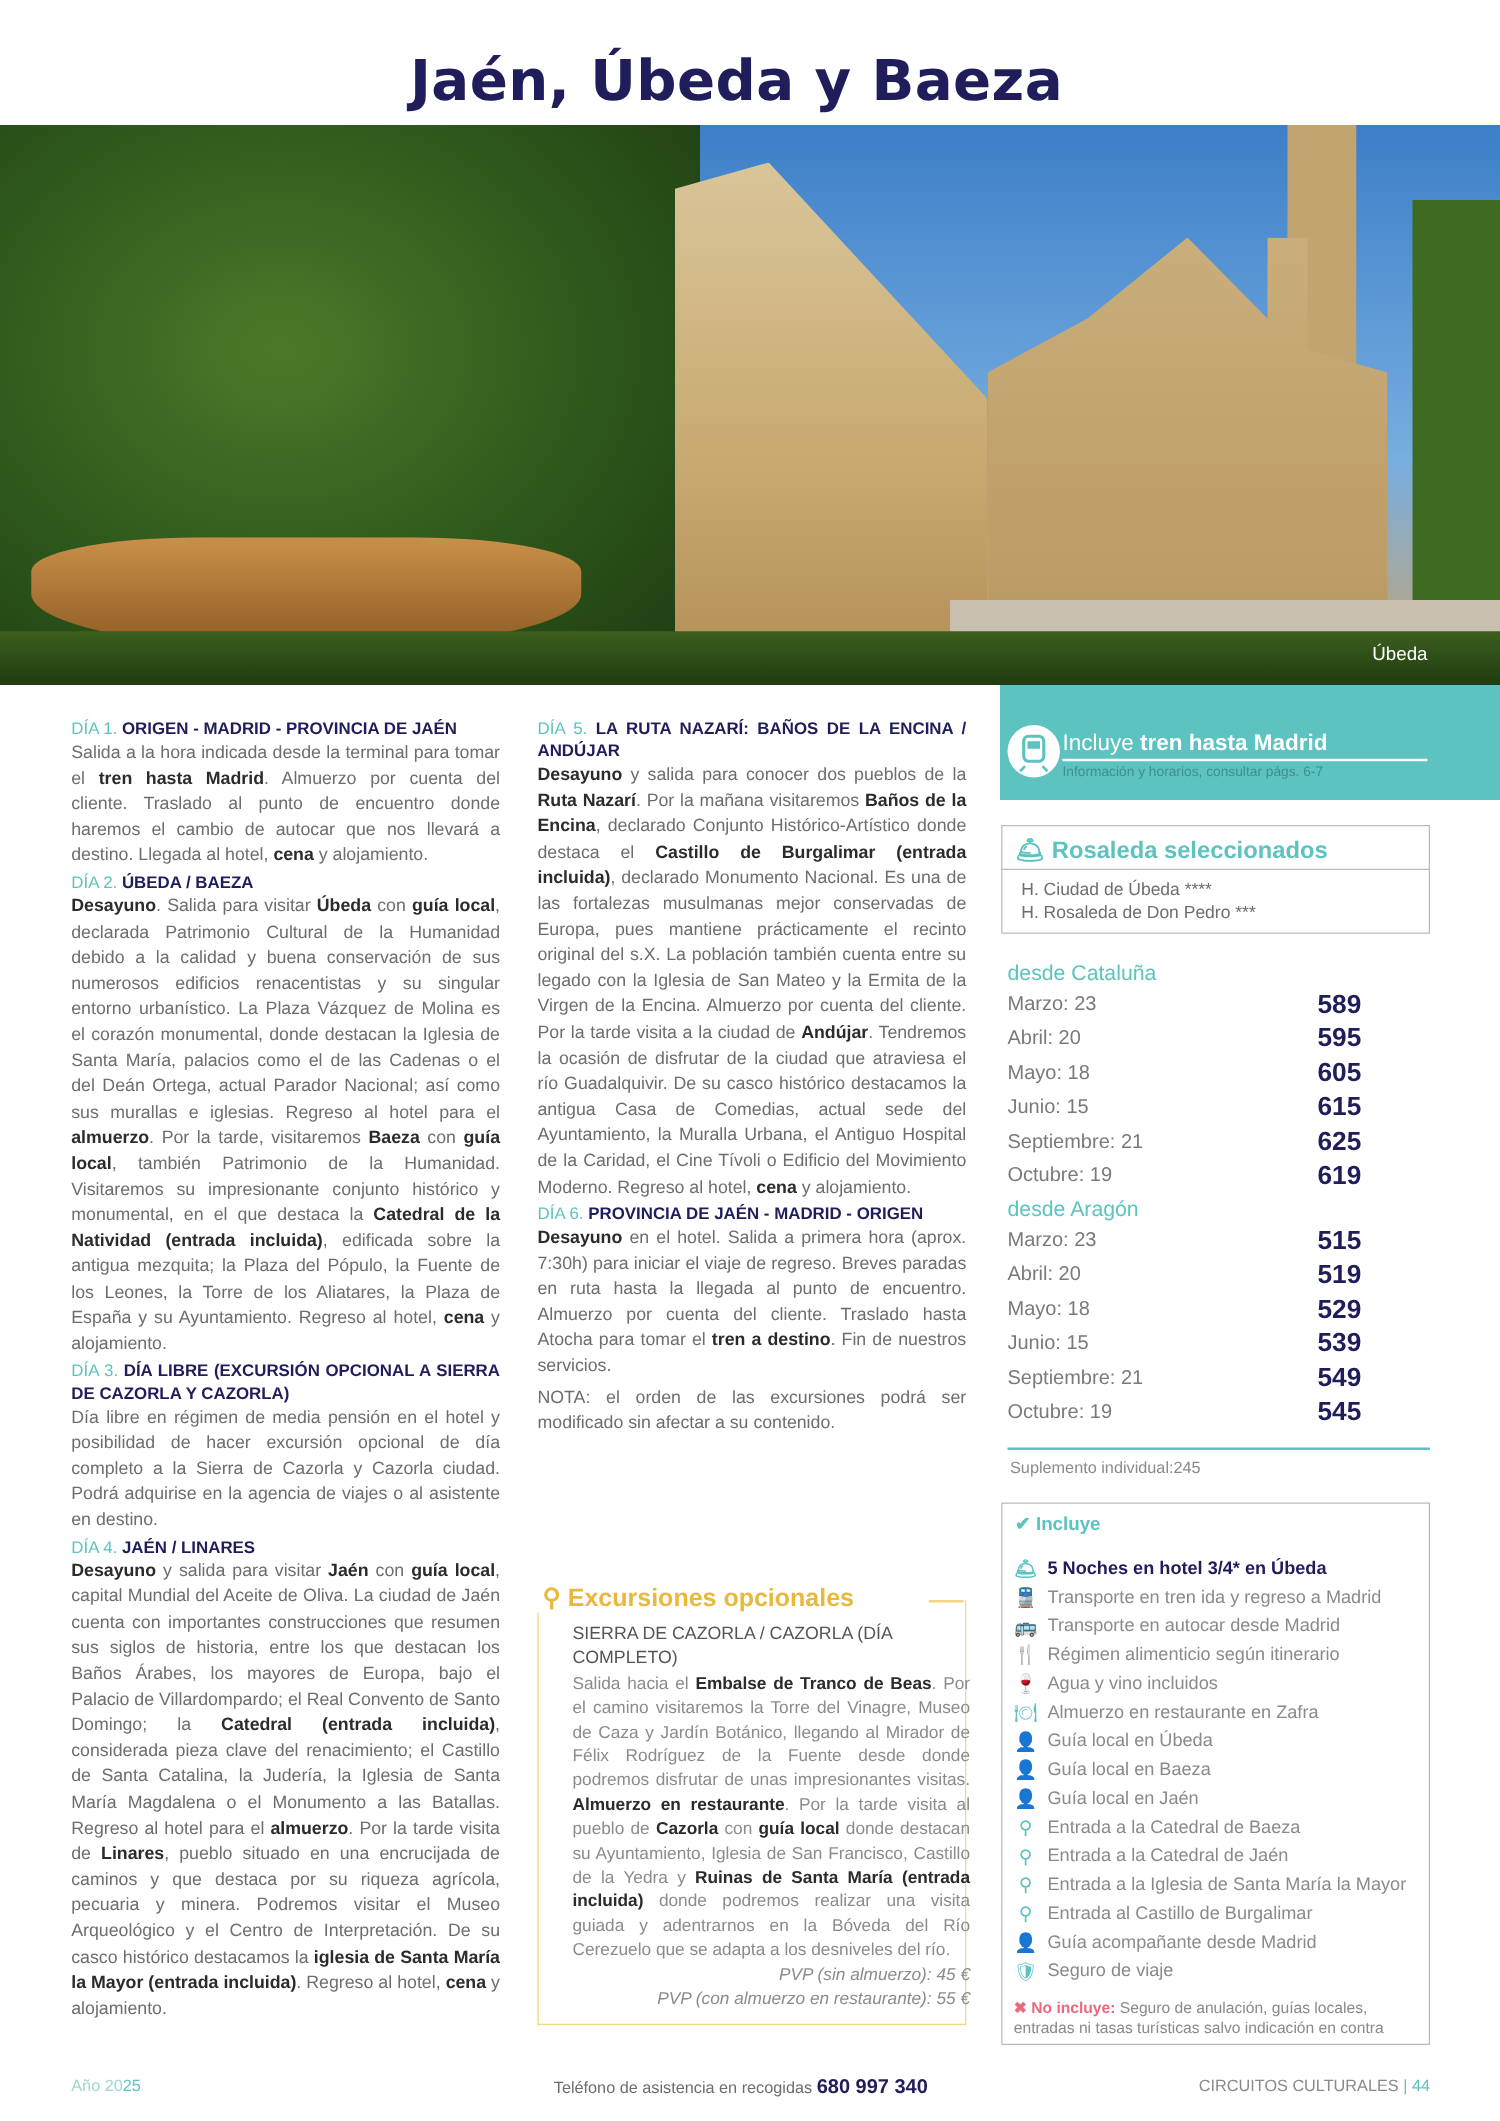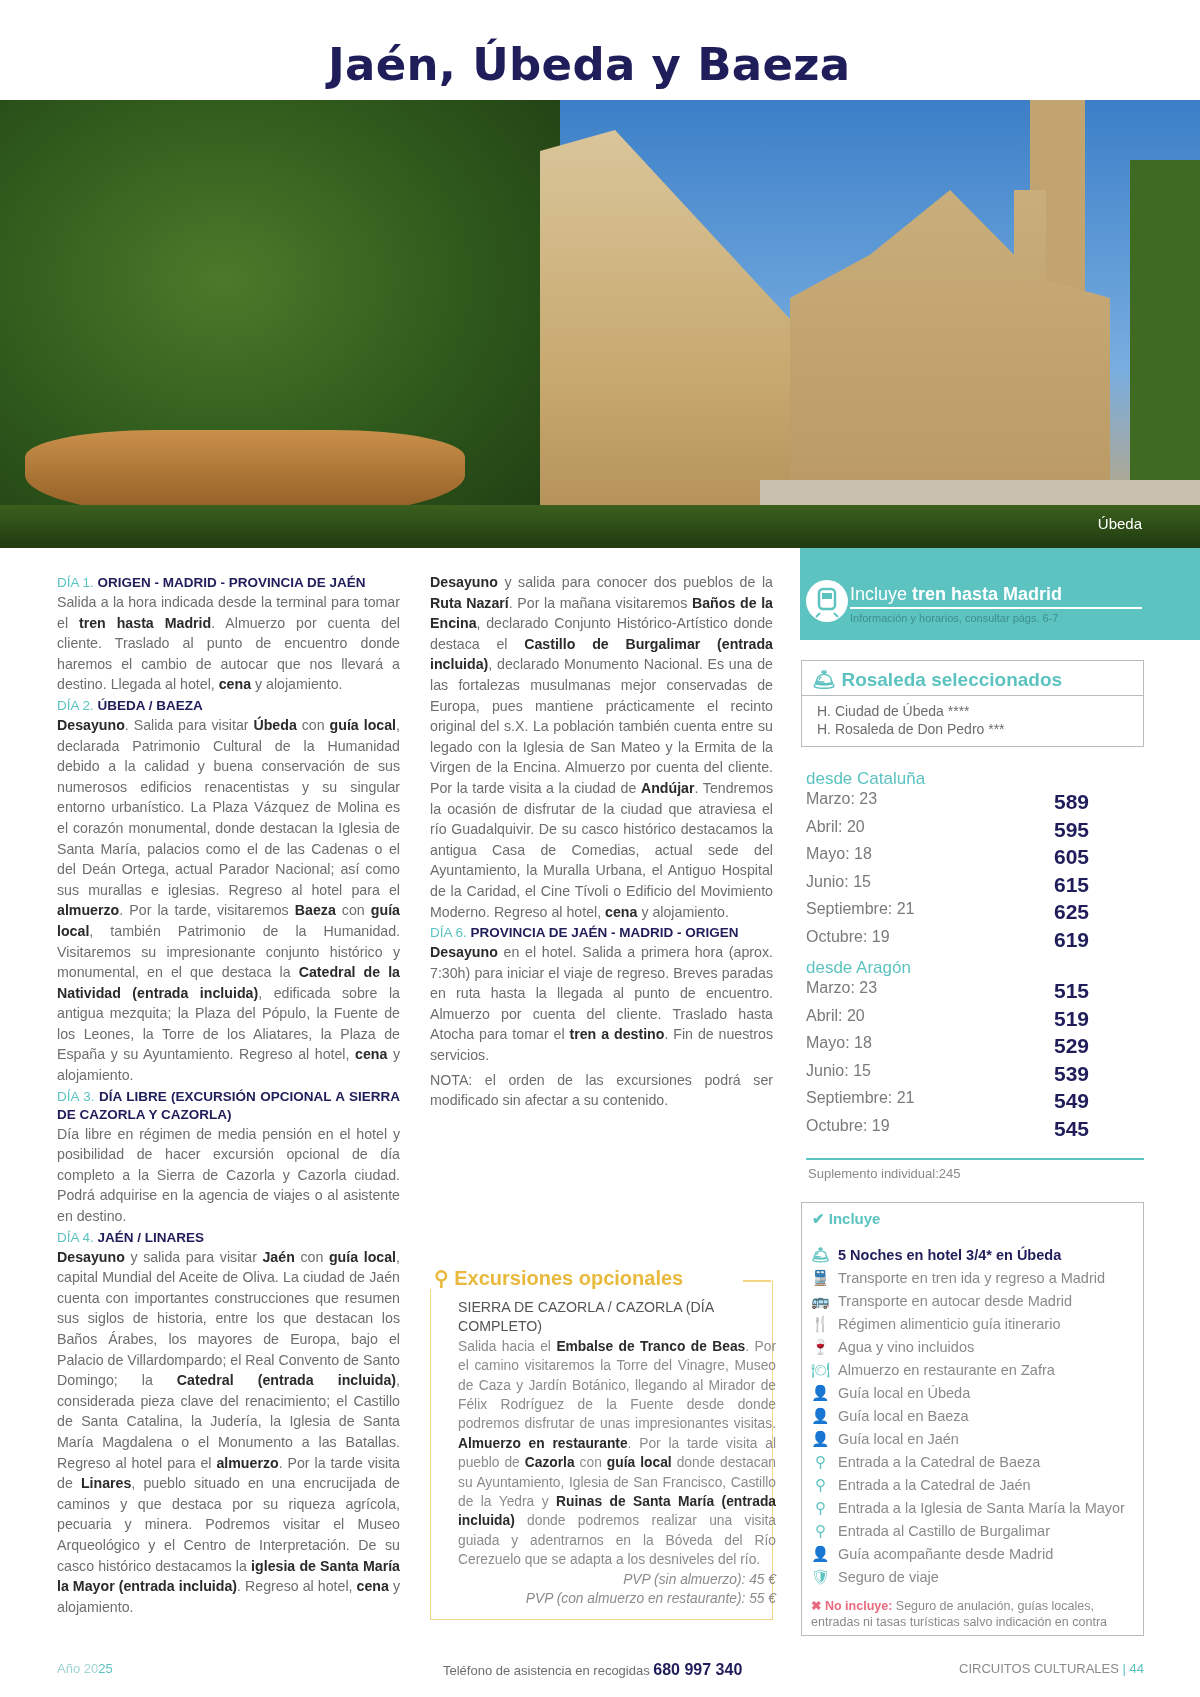--- a/index.html
+++ b/index.html
@@ -43,21 +43,21 @@
   .train-title { position: absolute; left: 850px; top: 584px; color: #fff; font-size: 18px; }
   .train-title b { color: #fff; }
   .train-line { position: absolute; left: 850px; top: 607px; width: 292px; height: 2px; background: #fff; }
   .train-sub { position: absolute; left: 850px; top: 612px; font-size: 11px; color: #3f8f8c; }
   .hotels { position: absolute; left: 801px; top: 660px; width: 343px; height: 87px; border: 1px solid #bbb; }
   .hotels-h { position: absolute; left: 812px; top: 668px; color: #5cc3c0; font-size: 19px; font-weight: bold; }
   .hotels-line { position: absolute; left: 801px; top: 695px; width: 343px; height: 1px; background: #bbb; }
   .hotels-list { position: absolute; left: 817px; top: 702px; font-size: 14px; line-height: 18px; color: #6d6d6d; }
   .prices { position: absolute; left: 806px; top: 768px; width: 338px; }
   .prices .region { color: #5cc3c0; font-size: 17px; line-height: 22px; }
-  .prices .row { display: flex; justify-content: space-between; height: 27.5px; align-items: flex-start; }
+  .prices .row { display: flex; justify-content: space-between; height: 27.5px; align-items: center; }
   .prices .row .m { font-size: 16px; color: #7a7a7a; }
   .prices .row .v { font-size: 21px; font-weight: bold; color: #1f1d5a; width: 90px; text-align: left; }
   .supl-line { position: absolute; left: 806px; top: 1158px; width: 338px; height: 1.5px; background: #5cc3c0; }
   .supl { position: absolute; left: 808px; top: 1166px; width: 300px; display: flex; justify-content: flex-start; font-size: 13px; color: #8a8a8a; }
   .incl { position: absolute; left: 801px; top: 1202px; width: 343px; height: 434px; border: 1px solid #bbb; }
   .incl-h { position: absolute; left: 812px; top: 1210px; color: #5cc3c0; font-size: 15px; font-weight: bold; }
   .incl-list { position: absolute; left: 808px; top: 1243px; width: 335px; }
   .incl-item { display: flex; align-items: center; height: 23px; font-size: 14.5px; color: #8a8a8a; }
   .incl-item .ic { width: 25px; color: #5cc3c0; font-size: 15px; text-align: center; margin-right: 5px; }
   .incl-item.first { color: #1f1d5a; font-weight: bold; }
@@ -108,20 +108,21 @@
   <p class="day-p">Salida a la hora indicada desde la terminal para tomar el <b>tren hasta Madrid</b>. Almuerzo por cuenta del cliente. Traslado al punto de encuentro donde haremos el cambio de autocar que nos llevará a destino. Llegada al hotel, <b>cena</b> y alojamiento.</p>
   <div class="day-h"><span class="dn">DÍA 2.</span> <span>ÚBEDA / BAEZA</span></div>
   <p class="day-p"><b>Desayuno</b>. Salida para visitar <b>Úbeda</b> con <b>guía local</b>, declarada Patrimonio Cultural de la Humanidad debido a la calidad y buena conservación de sus numerosos edificios renacentistas y su singular entorno urbanístico. La Plaza Vázquez de Molina es el corazón monumental, donde destacan la Iglesia de Santa María, palacios como el de las Cadenas o el del Deán Ortega, actual Parador Nacional; así como sus murallas e iglesias. Regreso al hotel para el <b>almuerzo</b>. Por la tarde, visitaremos <b>Baeza</b> con <b>guía local</b>, también Patrimonio de la Humanidad. Visitaremos su impresionante conjunto histórico y monumental, en el que destaca la <b>Catedral de la Natividad (entrada incluida)</b>, edificada sobre la antigua mezquita; la Plaza del Pópulo, la Fuente de los Leones, la Torre de los Aliatares, la Plaza de España y su Ayuntamiento. Regreso al hotel, <b>cena</b> y alojamiento.</p>
   <div class="day-h"><span class="dn">DÍA 3.</span> <span>DÍA LIBRE (EXCURSIÓN OPCIONAL A SIERRA DE CAZORLA Y CAZORLA)</span></div>
   <p class="day-p">Día libre en régimen de media pensión en el hotel y posibilidad de hacer excursión opcional de día completo a la Sierra de Cazorla y Cazorla ciudad. Podrá adquirise en la agencia de viajes o al asistente en destino.</p>
   <div class="day-h"><span class="dn">DÍA 4.</span> <span>JAÉN / LINARES</span></div>
   <p class="day-p"><b>Desayuno</b> y salida para visitar <b>Jaén</b> con <b>guía local</b>, capital Mundial del Aceite de Oliva. La ciudad de Jaén cuenta con importantes construcciones que resumen sus siglos de historia, entre los que destacan los Baños Árabes, los mayores de Europa, bajo el Palacio de Villardompardo; el Real Convento de Santo Domingo; la <b>Catedral (entrada incluida)</b>, considerada pieza clave del renacimiento; el Castillo de Santa Catalina, la Judería, la Iglesia de Santa María Magdalena o el Monumento a las Batallas. Regreso al hotel para el <b>almuerzo</b>. Por la tarde visita de <b>Linares</b>, pueblo situado en una encrucijada de caminos y que destaca por su riqueza agrícola, pecuaria y minera. Podremos visitar el Museo Arqueológico y el Centro de Interpretación. De su casco histórico destacamos la <b>iglesia de Santa María la Mayor (entrada incluida)</b>. Regreso al hotel, <b>cena</b> y alojamiento.</p>
 </div>
 
 <div class="col col2">
+  <div class="day-h"><span class="dn">DÍA 5.</span> <span>LA RUTA NAZARÍ: BAÑOS DE LA ENCINA / ANDÚJAR</span></div>
   <p class="day-p"><b>Desayuno</b> y salida para conocer dos pueblos de la <b>Ruta Nazarí</b>. Por la mañana visitaremos <b>Baños de la Encina</b>, declarado Conjunto Histórico-Artístico donde destaca el <b>Castillo de Burgalimar (entrada incluida)</b>, declarado Monumento Nacional. Es una de las fortalezas musulmanas mejor conservadas de Europa, pues mantiene prácticamente el recinto original del s.X. La población también cuenta entre su legado con la Iglesia de San Mateo y la Ermita de la Virgen de la Encina. Almuerzo por cuenta del cliente. Por la tarde visita a la ciudad de <b>Andújar</b>. Tendremos la ocasión de disfrutar de la ciudad que atraviesa el río Guadalquivir. De su casco histórico destacamos la antigua Casa de Comedias, actual sede del Ayuntamiento, la Muralla Urbana, el Antiguo Hospital de la Caridad, el Cine Tívoli o Edificio del Movimiento Moderno. Regreso al hotel, <b>cena</b> y alojamiento.</p>
   <div class="day-h"><span class="dn">DÍA 6.</span> <span>PROVINCIA DE JAÉN - MADRID - ORIGEN</span></div>
   <p class="day-p"><b>Desayuno</b> en el hotel. Salida a primera hora (aprox. 7:30h) para iniciar el viaje de regreso. Breves paradas en ruta hasta la llegada al punto de encuentro. Almuerzo por cuenta del cliente. Traslado hasta Atocha para tomar el <b>tren a destino</b>. Fin de nuestros servicios.</p>
   <p class="day-p" style="margin-top:4px">NOTA: el orden de las excursiones podrá ser modificado sin afectar a su contenido.</p>
 </div>
 
 <div class="excur"></div>
 <div class="excur-title">
   <div class="line" style="left:0;width:28px"></div>
   <div class="line" style="right:0;width:28px"></div>
@@ -210,21 +211,21 @@
   <div class="incl-item">
       <span class="ic">🚆</span>
       <span>Transporte en tren ida y regreso a Madrid</span>
     </div>
   <div class="incl-item">
       <span class="ic">🚌</span>
       <span>Transporte en autocar desde Madrid</span>
     </div>
   <div class="incl-item">
       <span class="ic">🍴</span>
-      <span>Régimen alimenticio guía itinerario</span>
+      <span>Régimen alimenticio según itinerario</span>
     </div>
   <div class="incl-item">
       <span class="ic">🍷</span>
       <span>Agua y vino incluidos</span>
     </div>
   <div class="incl-item">
       <span class="ic">🍽</span>
       <span>Almuerzo en restaurante en Zafra</span>
     </div>
   <div class="incl-item">

